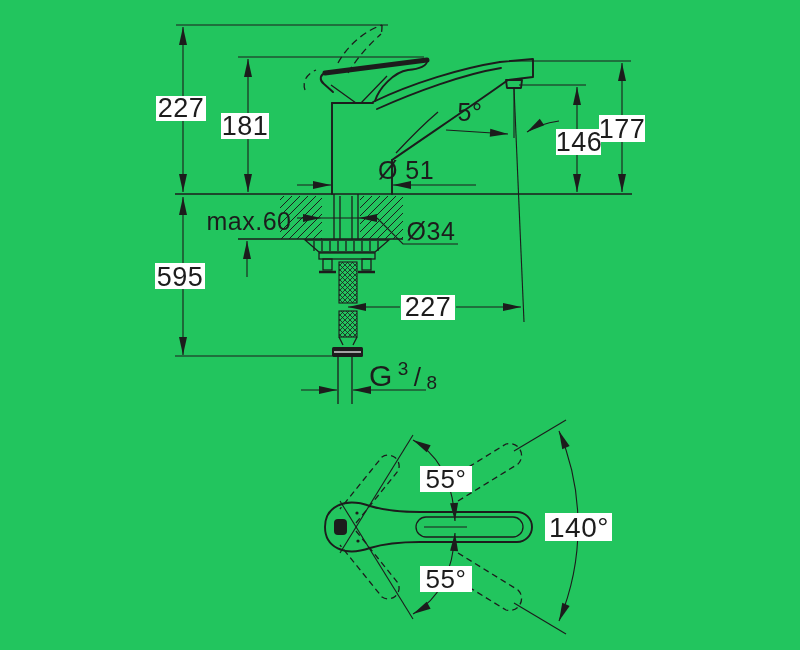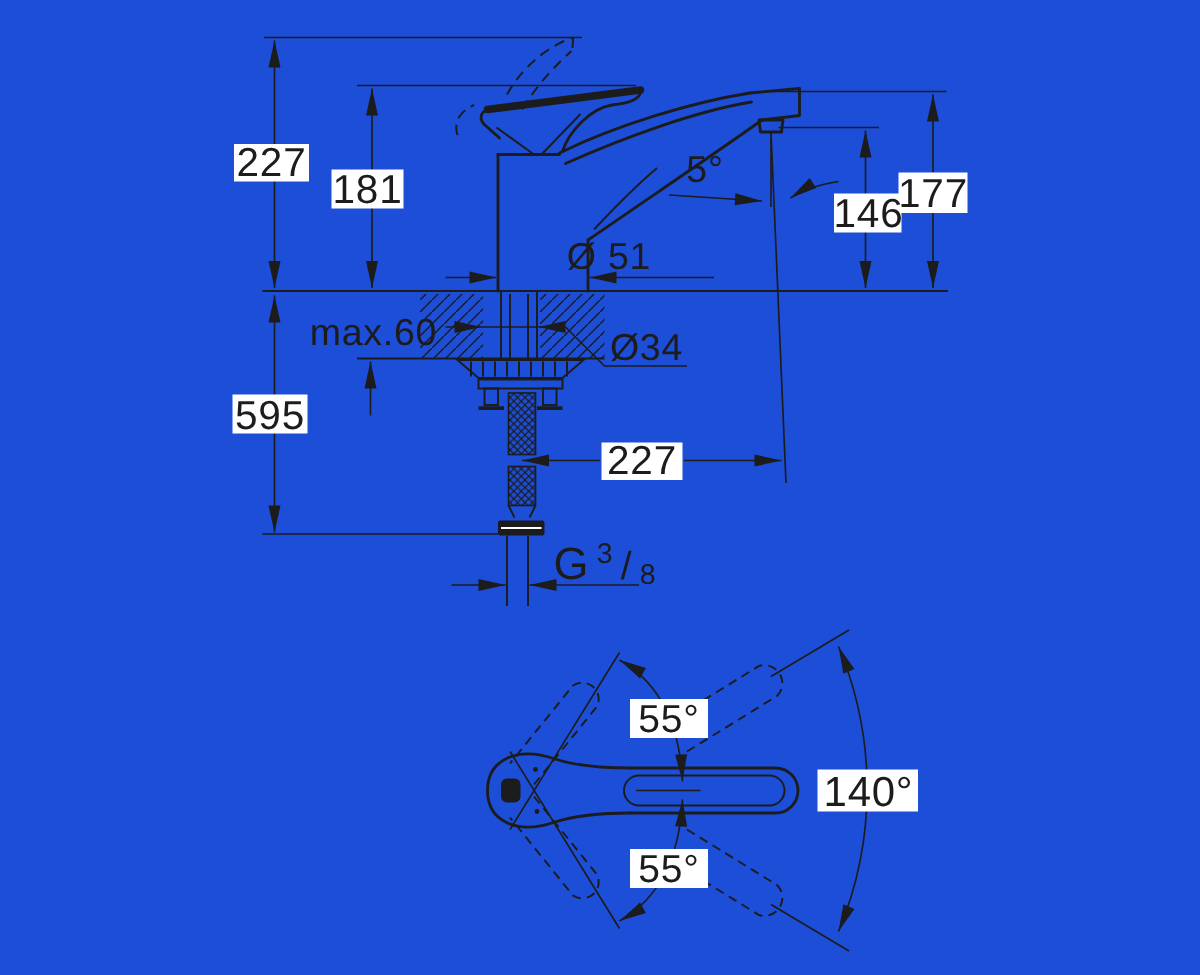--- a/index.html
+++ b/index.html
@@ -1,16 +1,16 @@
 <!DOCTYPE html>
 <html><head>
 <meta charset="utf-8">
 <style>
   html,body{margin:0;padding:0;background:#ffffff;}
-  #stage{position:relative;width:800px;height:650px;background:#1d4ed8;overflow:hidden;}
+  #stage{position:relative;width:800px;height:650px;background:#22c55e;overflow:hidden;}
   svg{position:absolute;left:0;top:0;}
   text{fill:#1c1c1c;font-family:"Liberation Sans",sans-serif;letter-spacing:0.5px;}
   .t27{font-size:27px;}
   .t26{font-size:26px;}
   .t25{font-size:25px;}
   .t28{font-size:28px;}
   .obj{stroke:#1c1c1c;stroke-width:1.9;fill:none;stroke-linecap:round;stroke-linejoin:round;}
   .obj2{stroke:#1c1c1c;stroke-width:1.3;fill:none;}
   .dim{stroke:#1c1c1c;stroke-width:1.1;fill:none;}
   .dsh{stroke-dasharray:7 4.5;}

